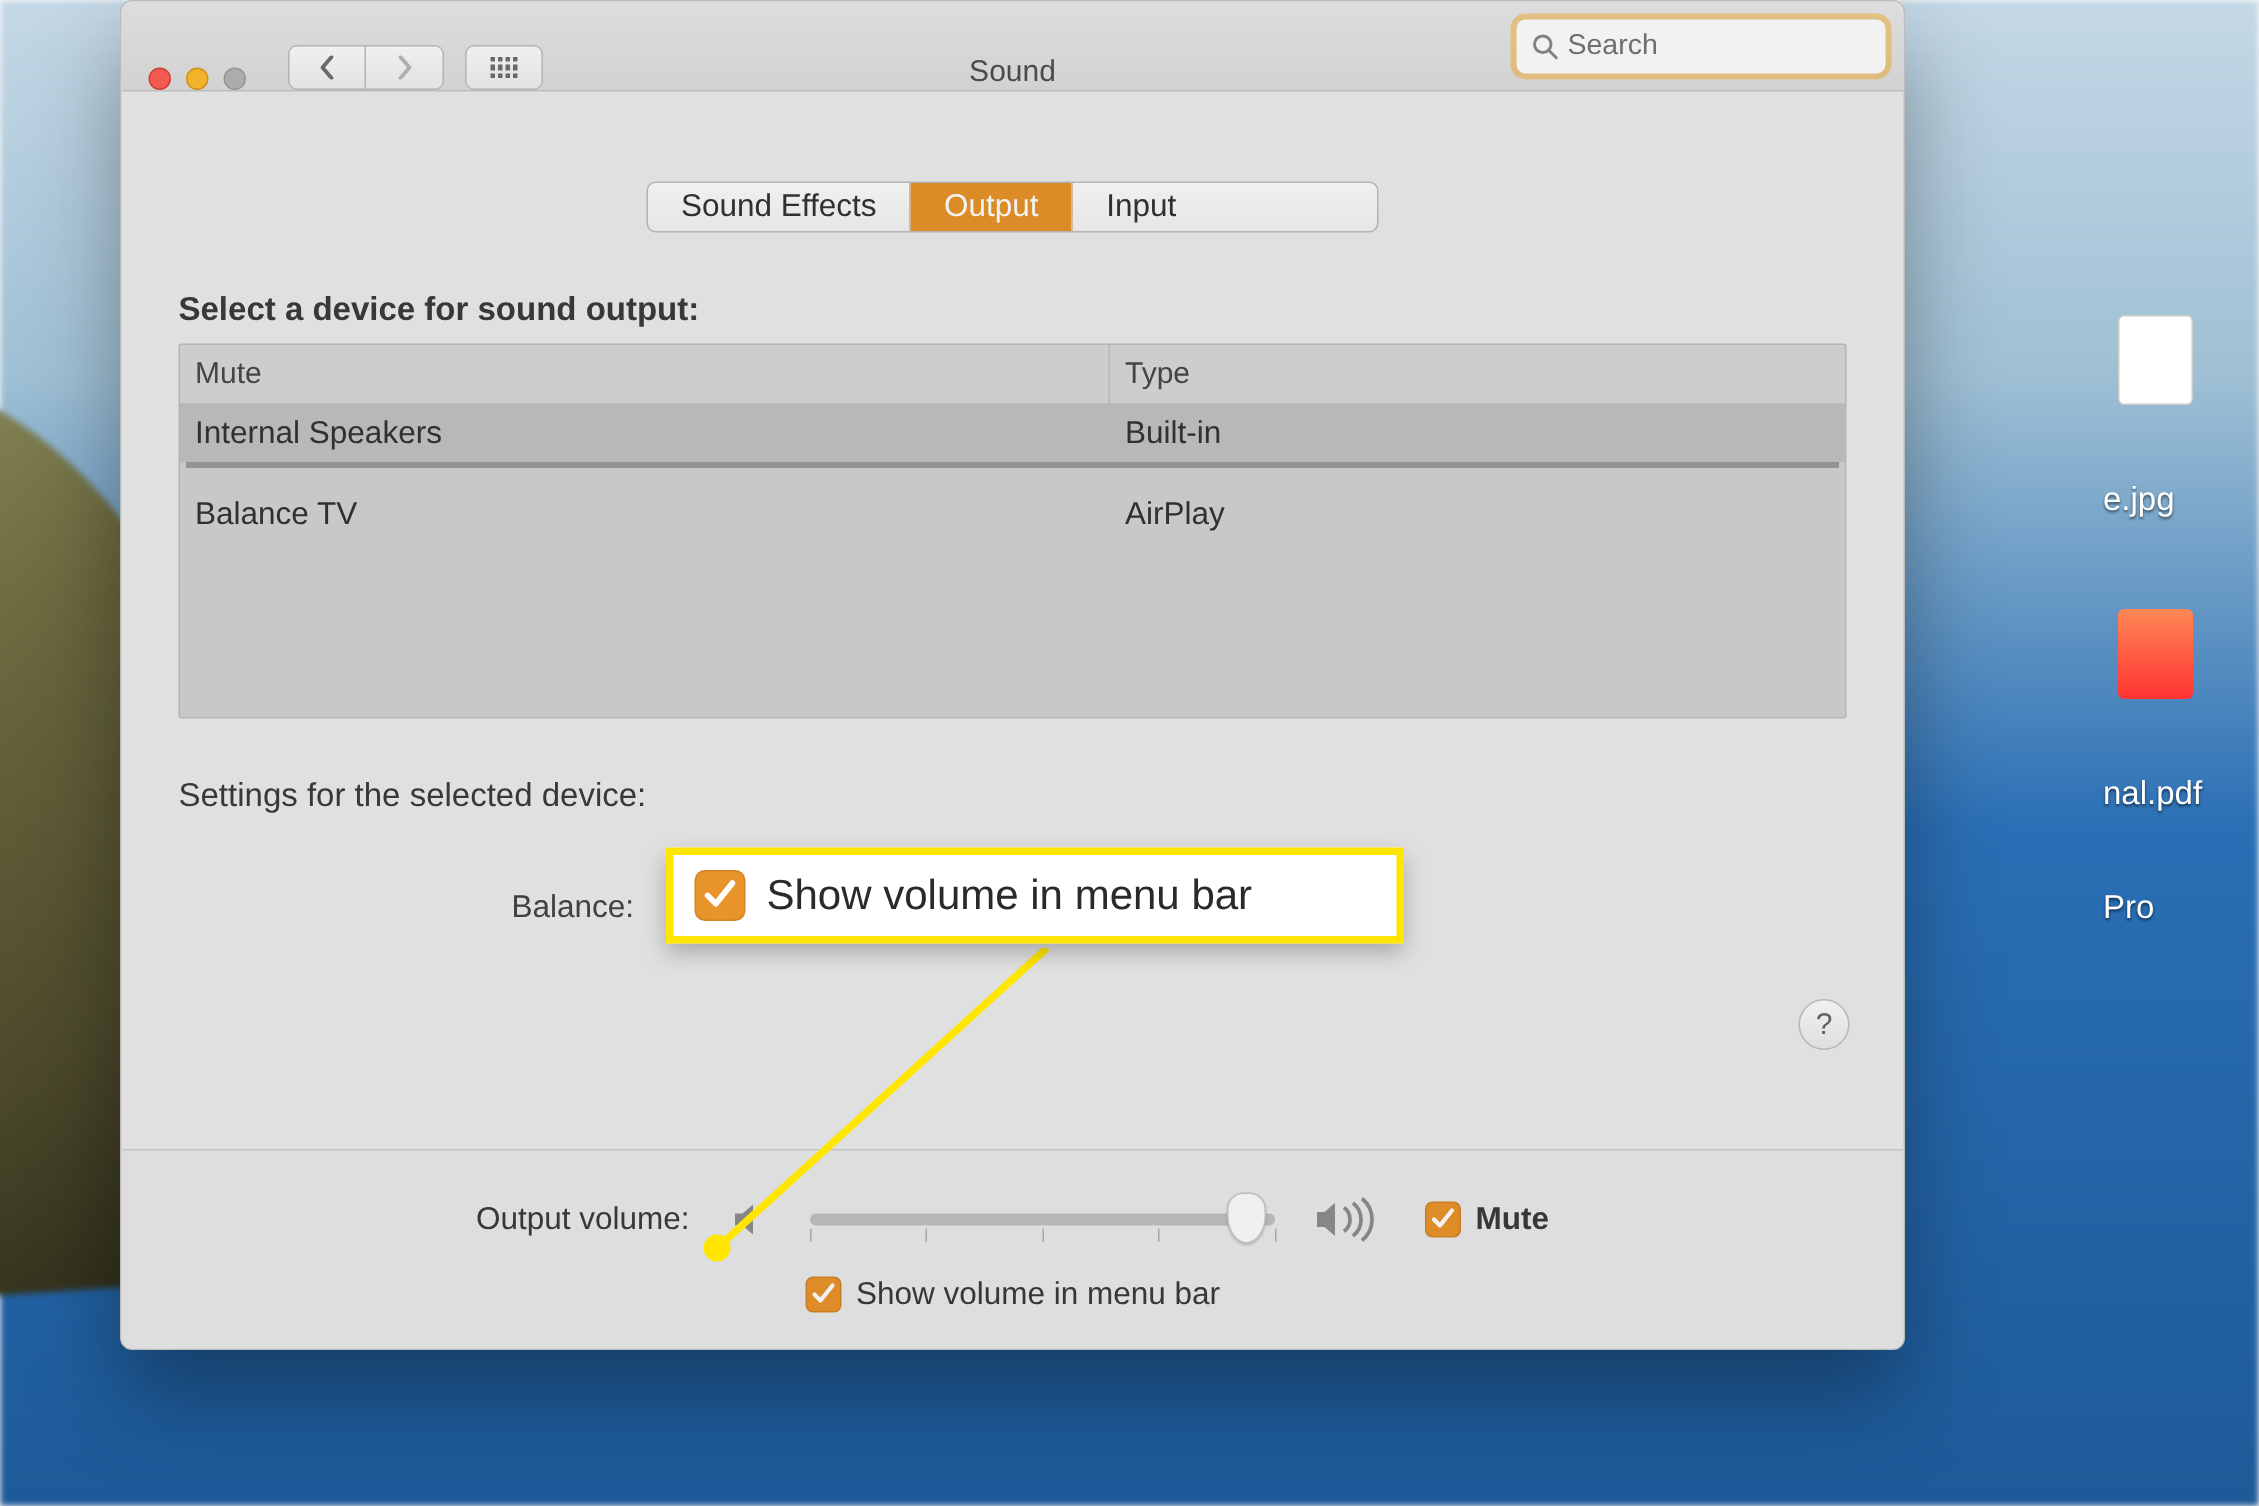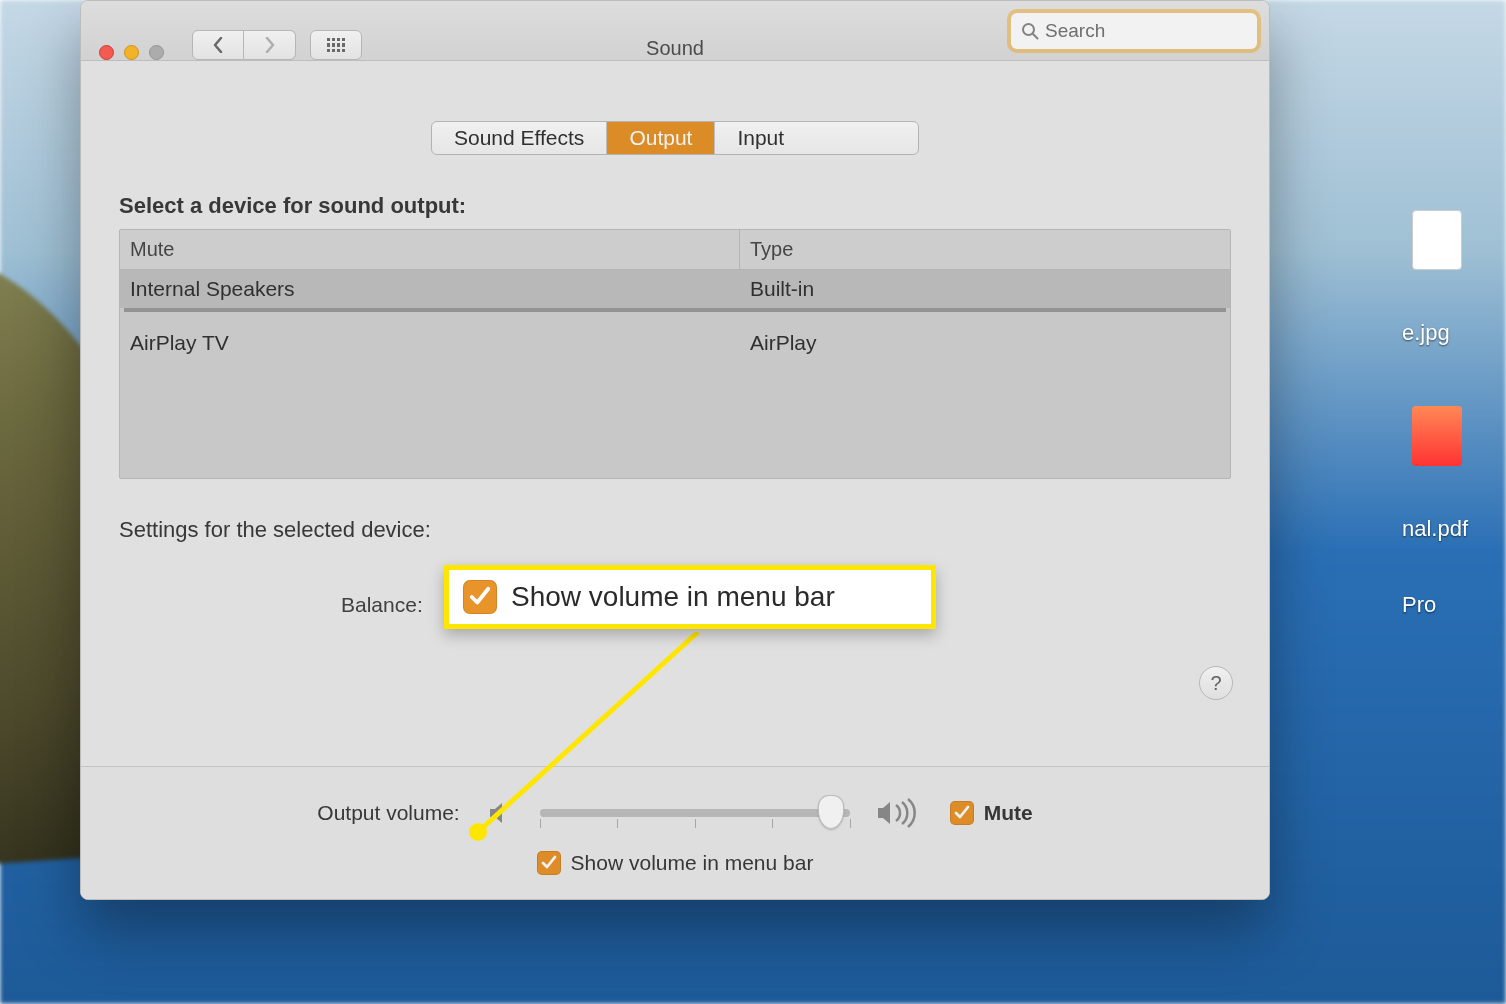--- a/index.html
+++ b/index.html
@@ -253,21 +253,21 @@
         <div class="th name">Mute</div>
         <div class="th type">Type</div>
       </div>
       <div class="tbody">
         <div class="trow selected">
           <div class="td name">Internal Speakers</div>
           <div class="td type">Built-in</div>
         </div>
         <div class="sel-underline"></div>
         <div class="trow">
-          <div class="td name">AirPlay TV</div>
+          <div class="td name">Balance TV</div>
           <div class="td type">AirPlay</div>
         </div>
       </div>
     </div>
 
     <div class="sub-heading">Settings for the selected device:</div>
 
     <div class="balance-row">
       <div class="balance-label">Balance:</div>
       <div class="slider">

